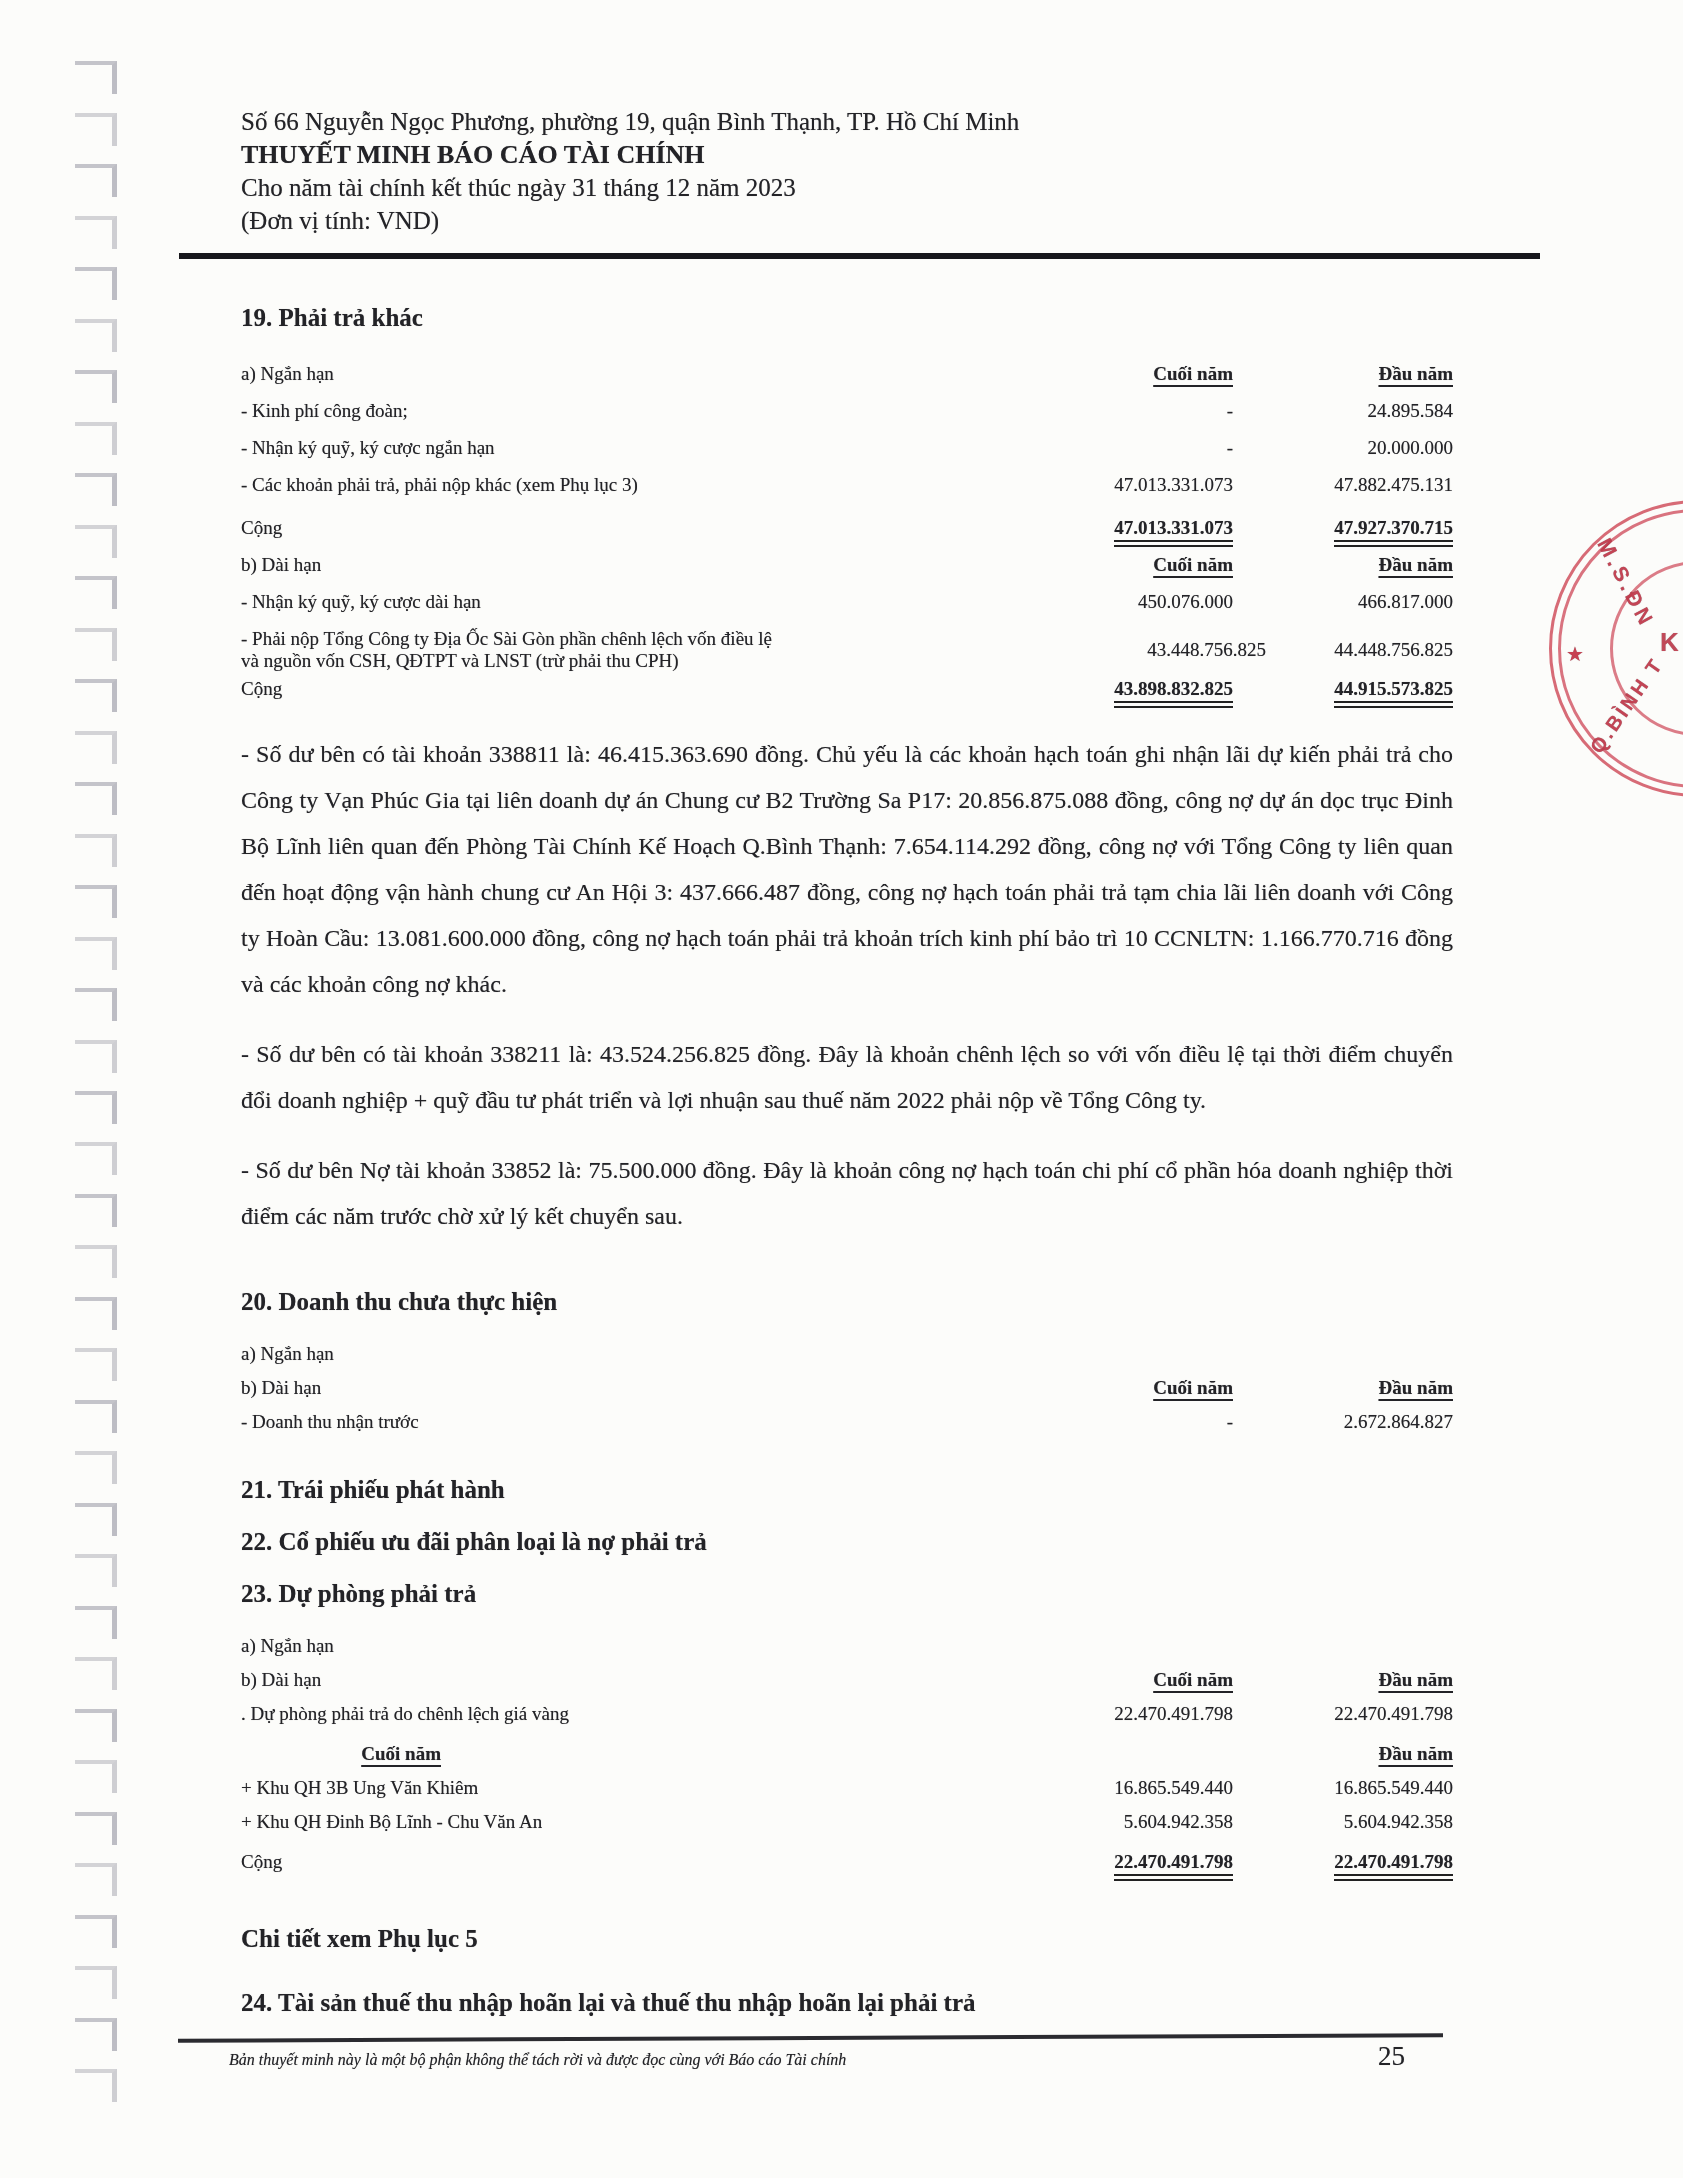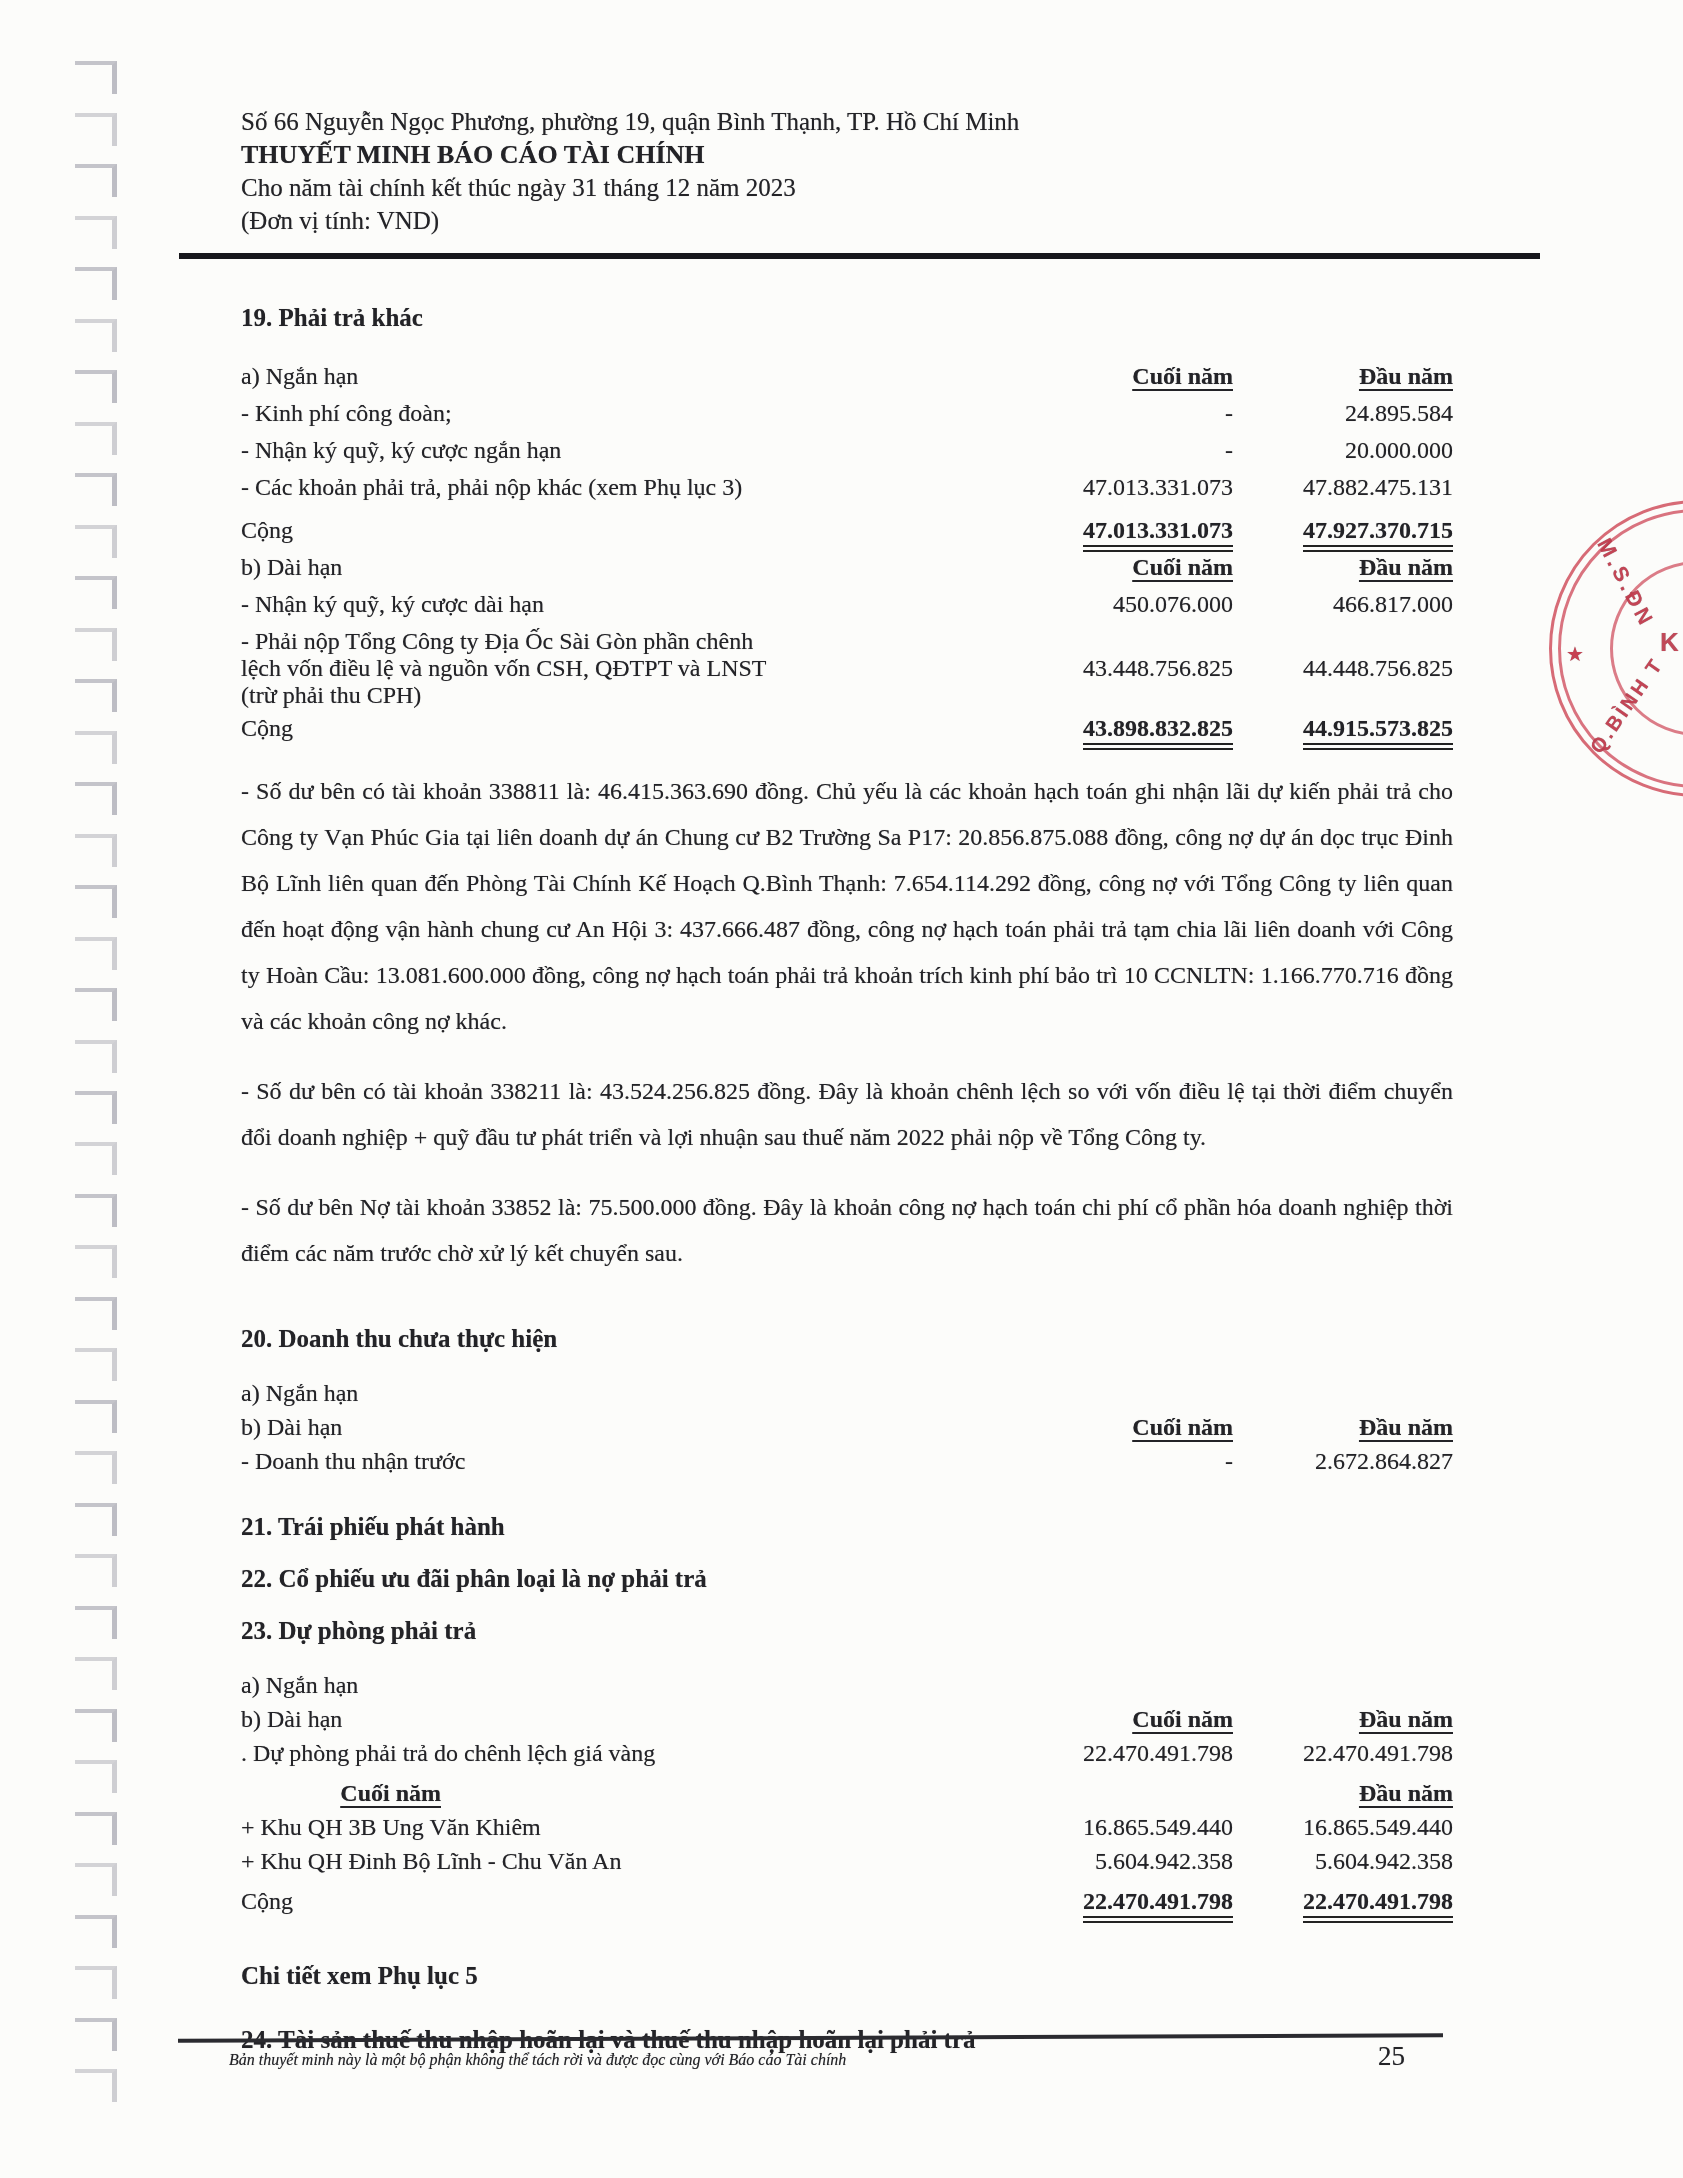--- a/index.html
+++ b/index.html
@@ -19,29 +19,29 @@
   }
   .bmark:nth-child(odd){opacity:.75;}
   .content{position:absolute;left:241px;top:105px;width:1212px;}
   
   .hline{font-size:25px;line-height:33px;}
   .hline.b{font-weight:bold;font-size:26px;}
   .header-rule{margin-left:-62px;width:1361px;border:0;border-top:6px solid #17171c;margin-top:16px;margin-bottom:0;}
   
   .sec-title{font-weight:bold;font-size:25px;line-height:30px;}
   
-  .trow{display:flex;align-items:baseline;min-height:37px;font-size:24px;}
+  .trow{display:flex;align-items:baseline;min-height:37px;font-size:19px;}
   .trow .lbl{width:792px;}
   .trow .c1{width:200px;text-align:right;}
   .trow .c2{flex:1;text-align:right;}
   .colhead{font-weight:bold;text-decoration:underline;text-underline-offset:5px;text-decoration-thickness:2px;}
   .bold{font-weight:normal;}
   .tot{display:inline-block;font-weight:bold;border-bottom:7px double #222;padding-bottom:1px;}
   .wide3 .lbl{max-width:551px;}
-  .trow.vcenter{align-items:center;}
+  .trow.vcenter{align-items:center;gap:33px;}
   
   .note{font-size:24px;line-height:46px;text-align:justify;margin-top:10px;}
   .note:first-of-type{margin-top:16px;}
   
   .footer-rule{position:absolute;left:178px;top:2028px;width:1265px;border:0;border-top:4px solid #2b2b30;transform:rotate(-0.25deg);}
   .footer{position:absolute;left:178px;top:2041px;width:1265px;display:flex;justify-content:space-between;align-items:baseline;}
   .footer .ftext{font-style:italic;font-size:16px;padding-left:51px;}
   .footer .pnum{font-size:27px;margin-right:38px;font-style:normal;}
   
   .stamp{position:absolute;top:500px;right:-163px;width:297px;height:297px;pointer-events:none;}

